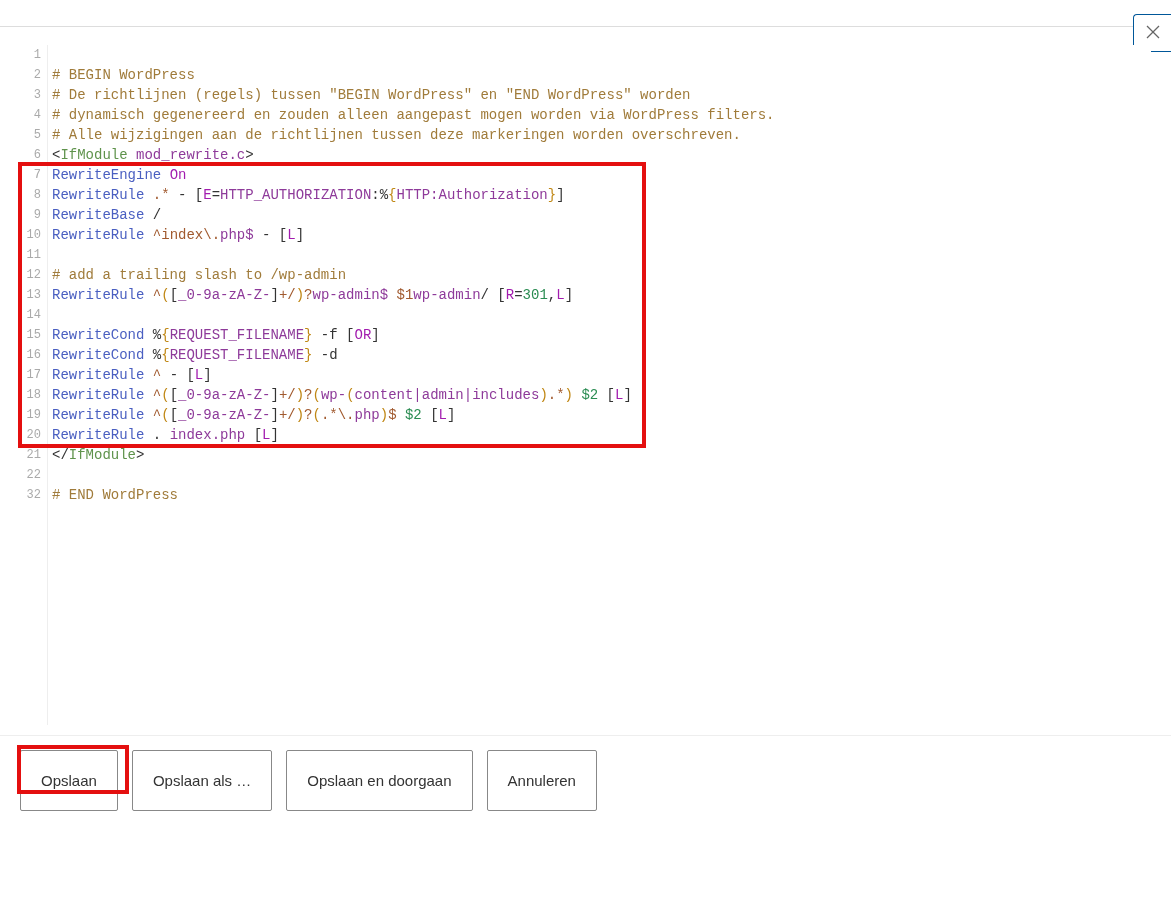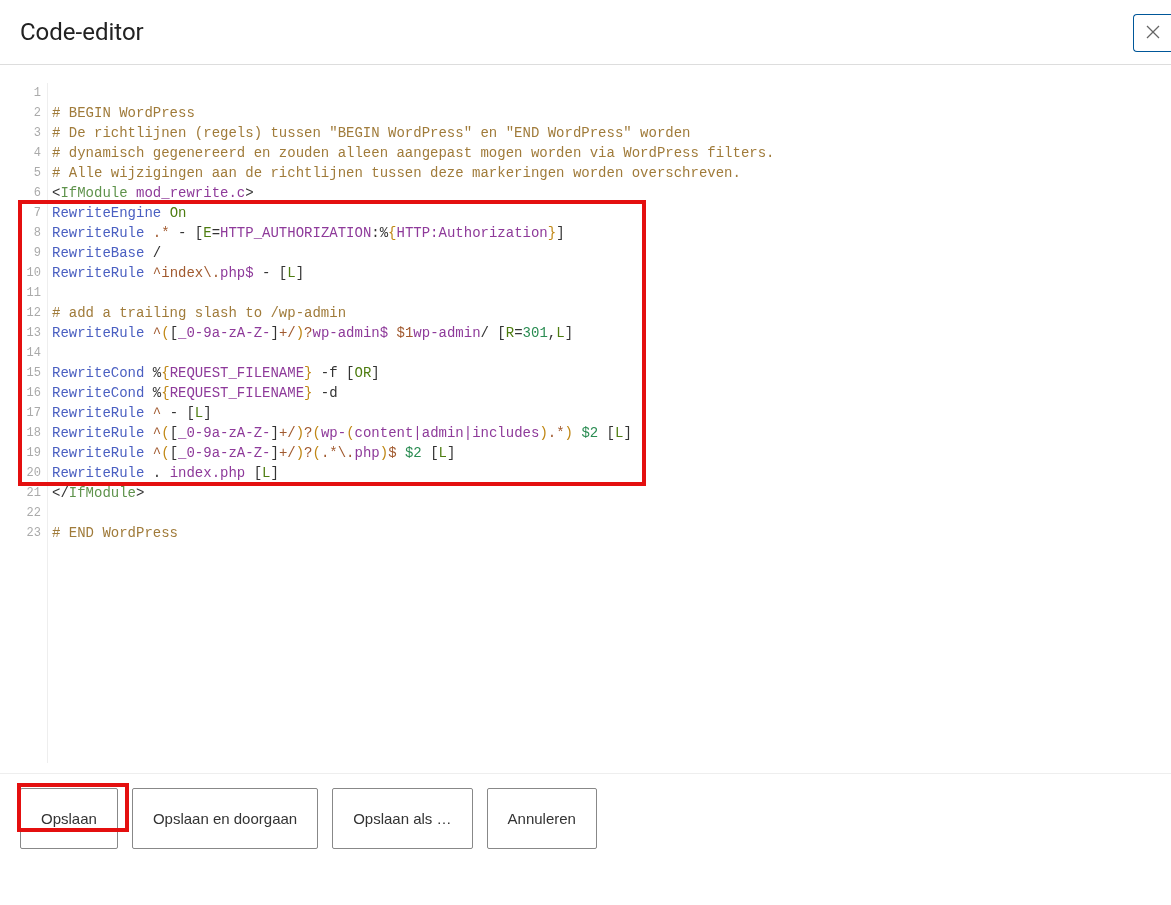--- a/index.html
+++ b/index.html
@@ -55,21 +55,21 @@
     position: absolute;
     border: 4px solid #e40f0f;
     pointer-events: none;
   }
   
   .c-comment { color: #a07b3a; }
   .c-tag { color: #5f934c; }
   .c-op { color: #333; }
   .c-bracket { color: #c08714; }
   .c-var { color: #8e3a9a; font-family: Liberation Mono, monospace; }
-  .c-flag { color: #4d7c0f; }
+  .c-flag { color: #a21caf; }
   .c-num { color: #2a8c52; }
   .c-rule { color: #4a5fc1; }
   .c-regex { color: #a15a2f; }
 
   .footer {
     padding: 14px 20px;
     border-top: 1px solid #eee;
     display:flex; gap: 14px;
     position: relative;
   }
@@ -86,21 +86,20 @@
     position: absolute;
     border: 4px solid #e40f0f;
     pointer-events: none;
     left: 17px; top: 9px; width: 112px; height: 49px;
   }
 </style>
 </head>
 <body>
 
 <div class="header">
-  <div class="title">Code-editor</div>
   <div class="close-btn">
     <span>
       <svg viewBox="0 0 14 14" fill="none" stroke="currentColor" stroke-width="1.3">
         <line x1="1" y1="1" x2="13" y2="13"></line>
           <line x1="13" y1="1" x2="1" y2="13"></line>
       </svg>
     </span>
   </div>
 </div>
 <hr class="divider">
@@ -123,26 +122,26 @@
         <div>13</div>
         <div>14</div>
         <div>15</div>
         <div>16</div>
         <div>17</div>
         <div>18</div>
         <div>19</div>
         <div>20</div>
         <div>21</div>
         <div>22</div>
-        <div>23</div>
+        <div>32</div>
       </div>
     <div class="code" id="code"><div class="line"></div><div class="line"><span class="c-comment"># BEGIN WordPress</span></div><div class="line"><span class="c-comment"># De richtlijnen (regels) tussen "BEGIN WordPress" en "END WordPress" worden</span></div><div class="line"><span class="c-comment"># dynamisch gegenereerd en zouden alleen aangepast mogen worden via WordPress filters.</span></div><div class="line"><span class="c-comment"># Alle wijzigingen aan de richtlijnen tussen deze markeringen worden overschreven.</span></div><div class="line"><span class="c-op">&lt;</span><span class="c-tag">IfModule</span><span> </span><span class="c-var">mod_rewrite.c</span><span class="c-op">&gt;</span></div><div class="line"><span class="c-rule">RewriteEngine</span><span> </span><span class="c-flag">On</span></div><div class="line"><span class="c-rule">RewriteRule</span><span> </span><span class="c-regex">.*</span><span class="c-op"> - [</span><span class="c-flag">E</span><span class="c-op">=</span><span class="c-var">HTTP_AUTHORIZATION</span><span class="c-op">:</span><span class="c-op">%</span><span class="c-bracket">{</span><span class="c-var">HTTP:Authorization</span><span class="c-bracket">}</span><span class="c-op">]</span></div><div class="line"><span class="c-rule">RewriteBase</span><span class="c-op"> /</span></div><div class="line"><span class="c-rule">RewriteRule</span><span> </span><span class="c-regex">^index\.</span><span class="c-var">php$</span><span class="c-op"> - [</span><span class="c-flag">L</span><span class="c-op">]</span></div><div class="line"></div><div class="line"><span class="c-comment"># add a trailing slash to /wp-admin</span></div><div class="line"><span class="c-rule">RewriteRule</span><span> </span><span class="c-regex">^</span><span class="c-bracket">(</span><span class="c-op">[</span><span class="c-var">_0-9a-zA-Z-</span><span class="c-op">]</span><span class="c-regex">+/</span><span class="c-bracket">)</span><span class="c-regex">?</span><span class="c-var">wp-admin$</span><span> </span><span class="c-regex">$1</span><span class="c-var">wp-admin</span><span class="c-op">/ [</span><span class="c-flag">R</span><span class="c-op">=</span><span class="c-num">301</span><span class="c-op">,</span><span class="c-flag">L</span><span class="c-op">]</span></div><div class="line"></div><div class="line"><span class="c-rule">RewriteCond</span><span> </span><span class="c-op">%</span><span class="c-bracket">{</span><span class="c-var">REQUEST_FILENAME</span><span class="c-bracket">}</span><span class="c-op"> -f [</span><span class="c-flag">OR</span><span class="c-op">]</span></div><div class="line"><span class="c-rule">RewriteCond</span><span> </span><span class="c-op">%</span><span class="c-bracket">{</span><span class="c-var">REQUEST_FILENAME</span><span class="c-bracket">}</span><span class="c-op"> -d</span></div><div class="line"><span class="c-rule">RewriteRule</span><span> </span><span class="c-regex">^</span><span class="c-op"> - [</span><span class="c-flag">L</span><span class="c-op">]</span></div><div class="line"><span class="c-rule">RewriteRule</span><span> </span><span class="c-regex">^</span><span class="c-bracket">(</span><span class="c-op">[</span><span class="c-var">_0-9a-zA-Z-</span><span class="c-op">]</span><span class="c-regex">+/</span><span class="c-bracket">)</span><span class="c-regex">?</span><span class="c-bracket">(</span><span class="c-var">wp-</span><span class="c-bracket">(</span><span class="c-var">content|admin|includes</span><span class="c-bracket">)</span><span class="c-regex">.</span><span class="c-regex">*</span><span class="c-bracket">)</span><span> </span><span class="c-num">$2</span><span class="c-op"> [</span><span class="c-flag">L</span><span class="c-op">]</span></div><div class="line"><span class="c-rule">RewriteRule</span><span> </span><span class="c-regex">^</span><span class="c-bracket">(</span><span class="c-op">[</span><span class="c-var">_0-9a-zA-Z-</span><span class="c-op">]</span><span class="c-regex">+/</span><span class="c-bracket">)</span><span class="c-regex">?</span><span class="c-bracket">(</span><span class="c-regex">.</span><span class="c-regex">*</span><span class="c-regex">\.</span><span class="c-var">php</span><span class="c-bracket">)</span><span class="c-regex">$</span><span> </span><span class="c-num">$2</span><span class="c-op"> [</span><span class="c-flag">L</span><span class="c-op">]</span></div><div class="line"><span class="c-rule">RewriteRule</span><span class="c-op"> . </span><span class="c-var">index.php</span><span class="c-op"> [</span><span class="c-flag">L</span><span class="c-op">]</span></div><div class="line"><span class="c-op">&lt;/</span><span class="c-tag">IfModule</span><span class="c-op">&gt;</span></div><div class="line"></div><div class="line"><span class="c-comment"># END WordPress</span></div></div>
   </div>
   <div class="red-box" id="editor-redbox" style="top: 135px; left: 18px; width: 628px; height: 286px;"></div>
 </div>
 
 <div class="footer">
   <button class="btn">Opslaan</button>
+  <button class="btn">Opslaan als …</button>
   <button class="btn">Opslaan en doorgaan</button>
-  <button class="btn">Opslaan als …</button>
   <button class="btn">Annuleren</button>
   <div class="btn-highlight-frame"></div>
 </div>
 
 </body></html>

